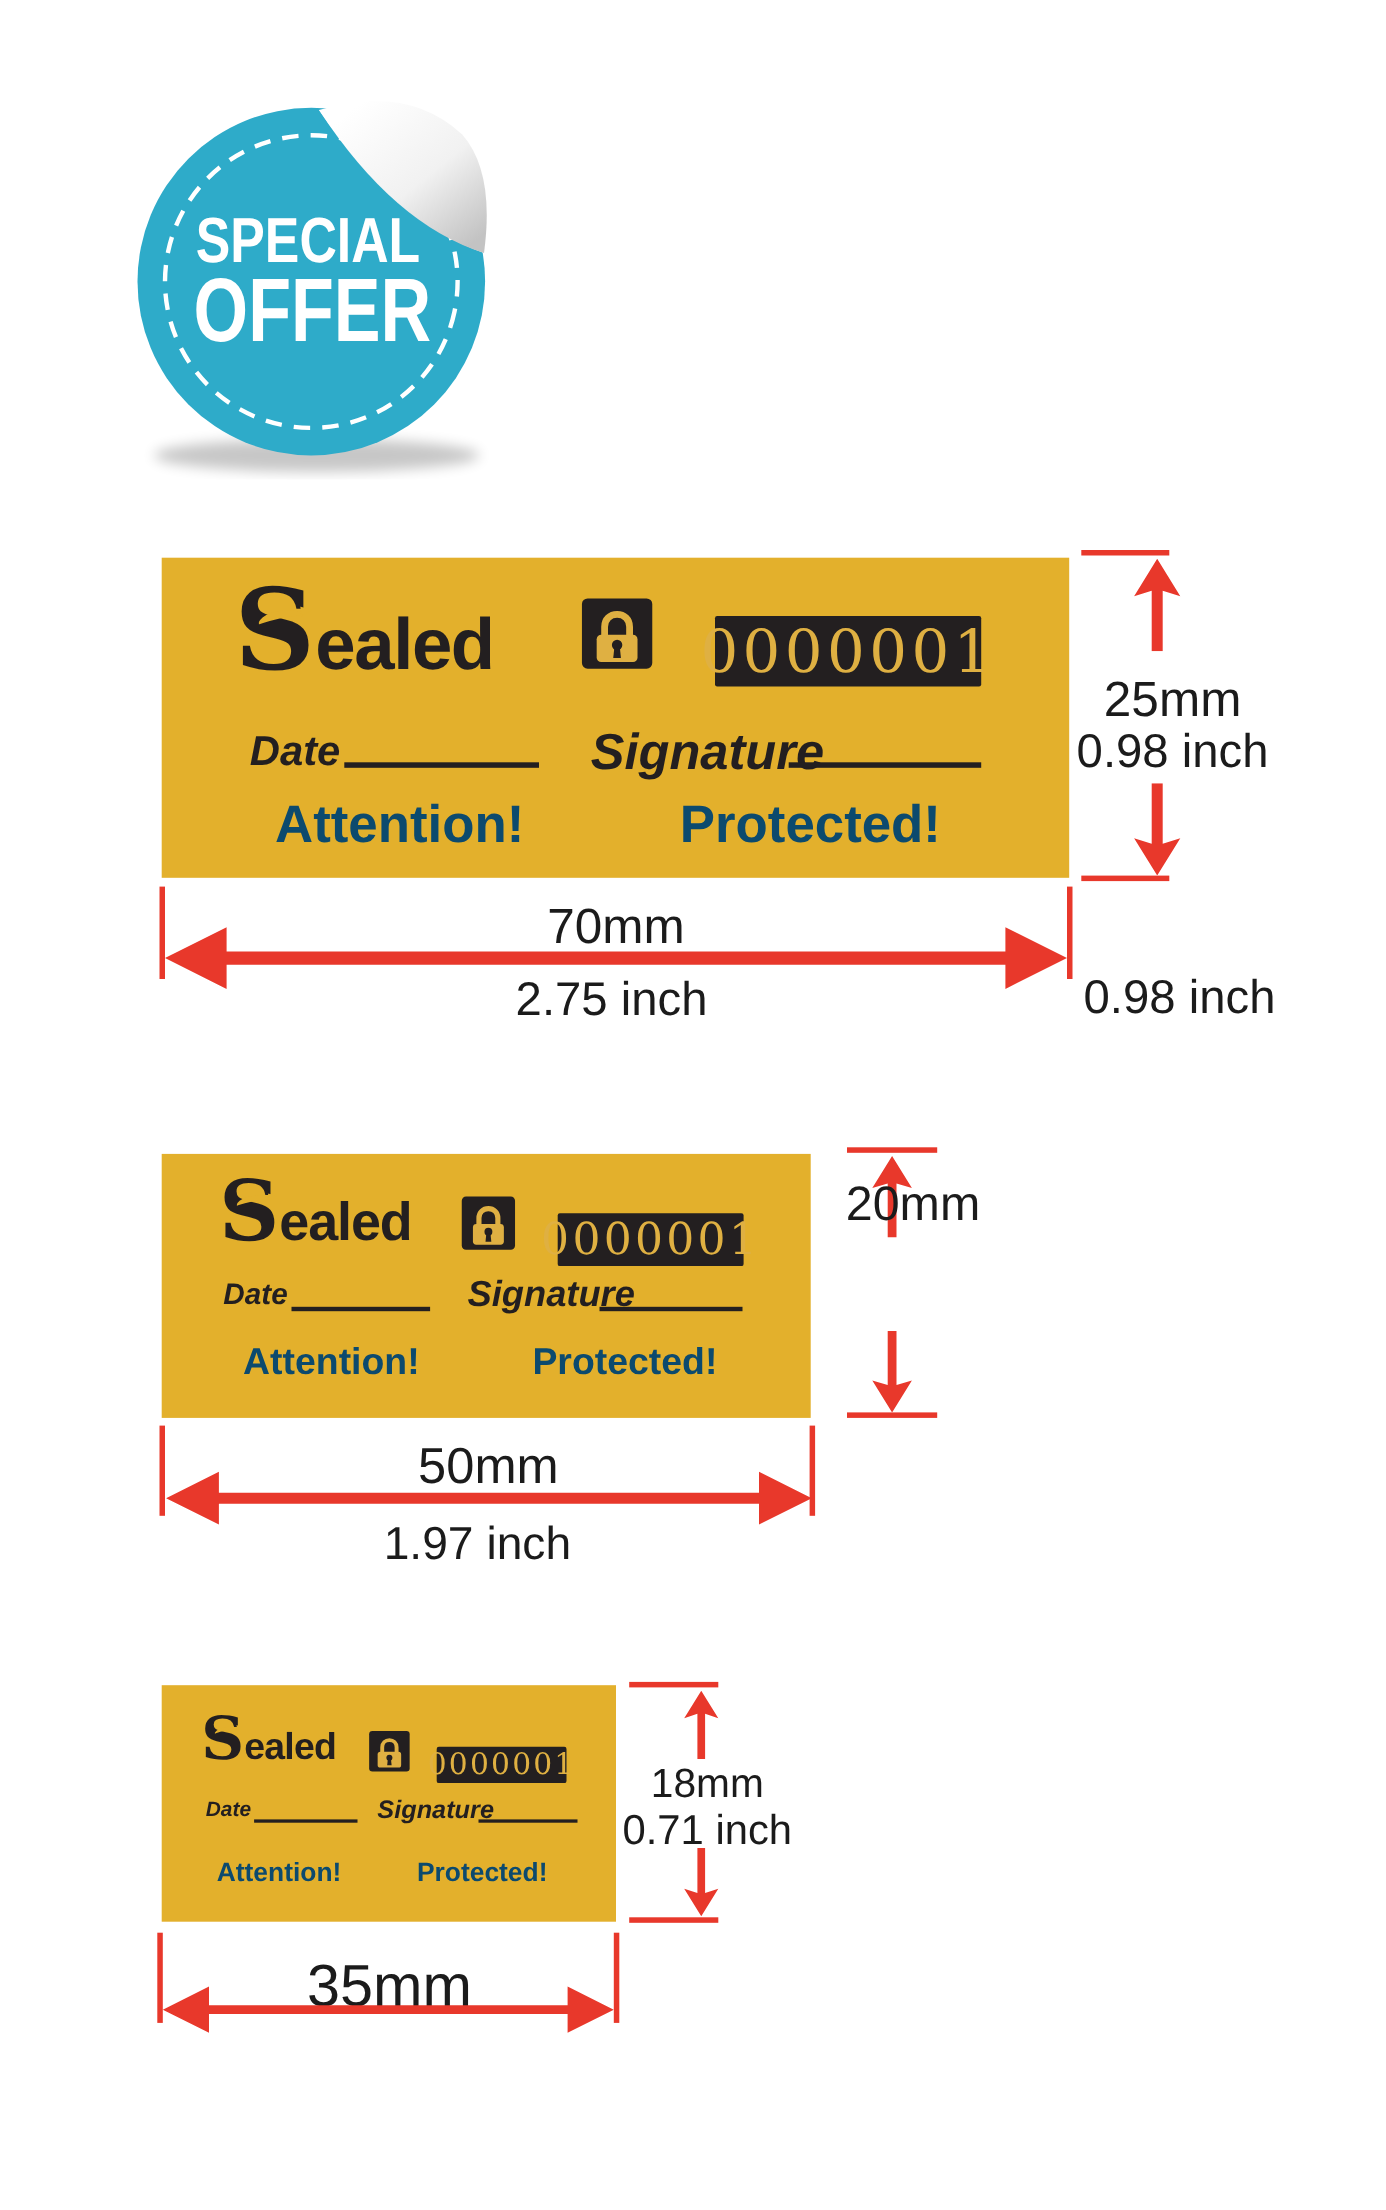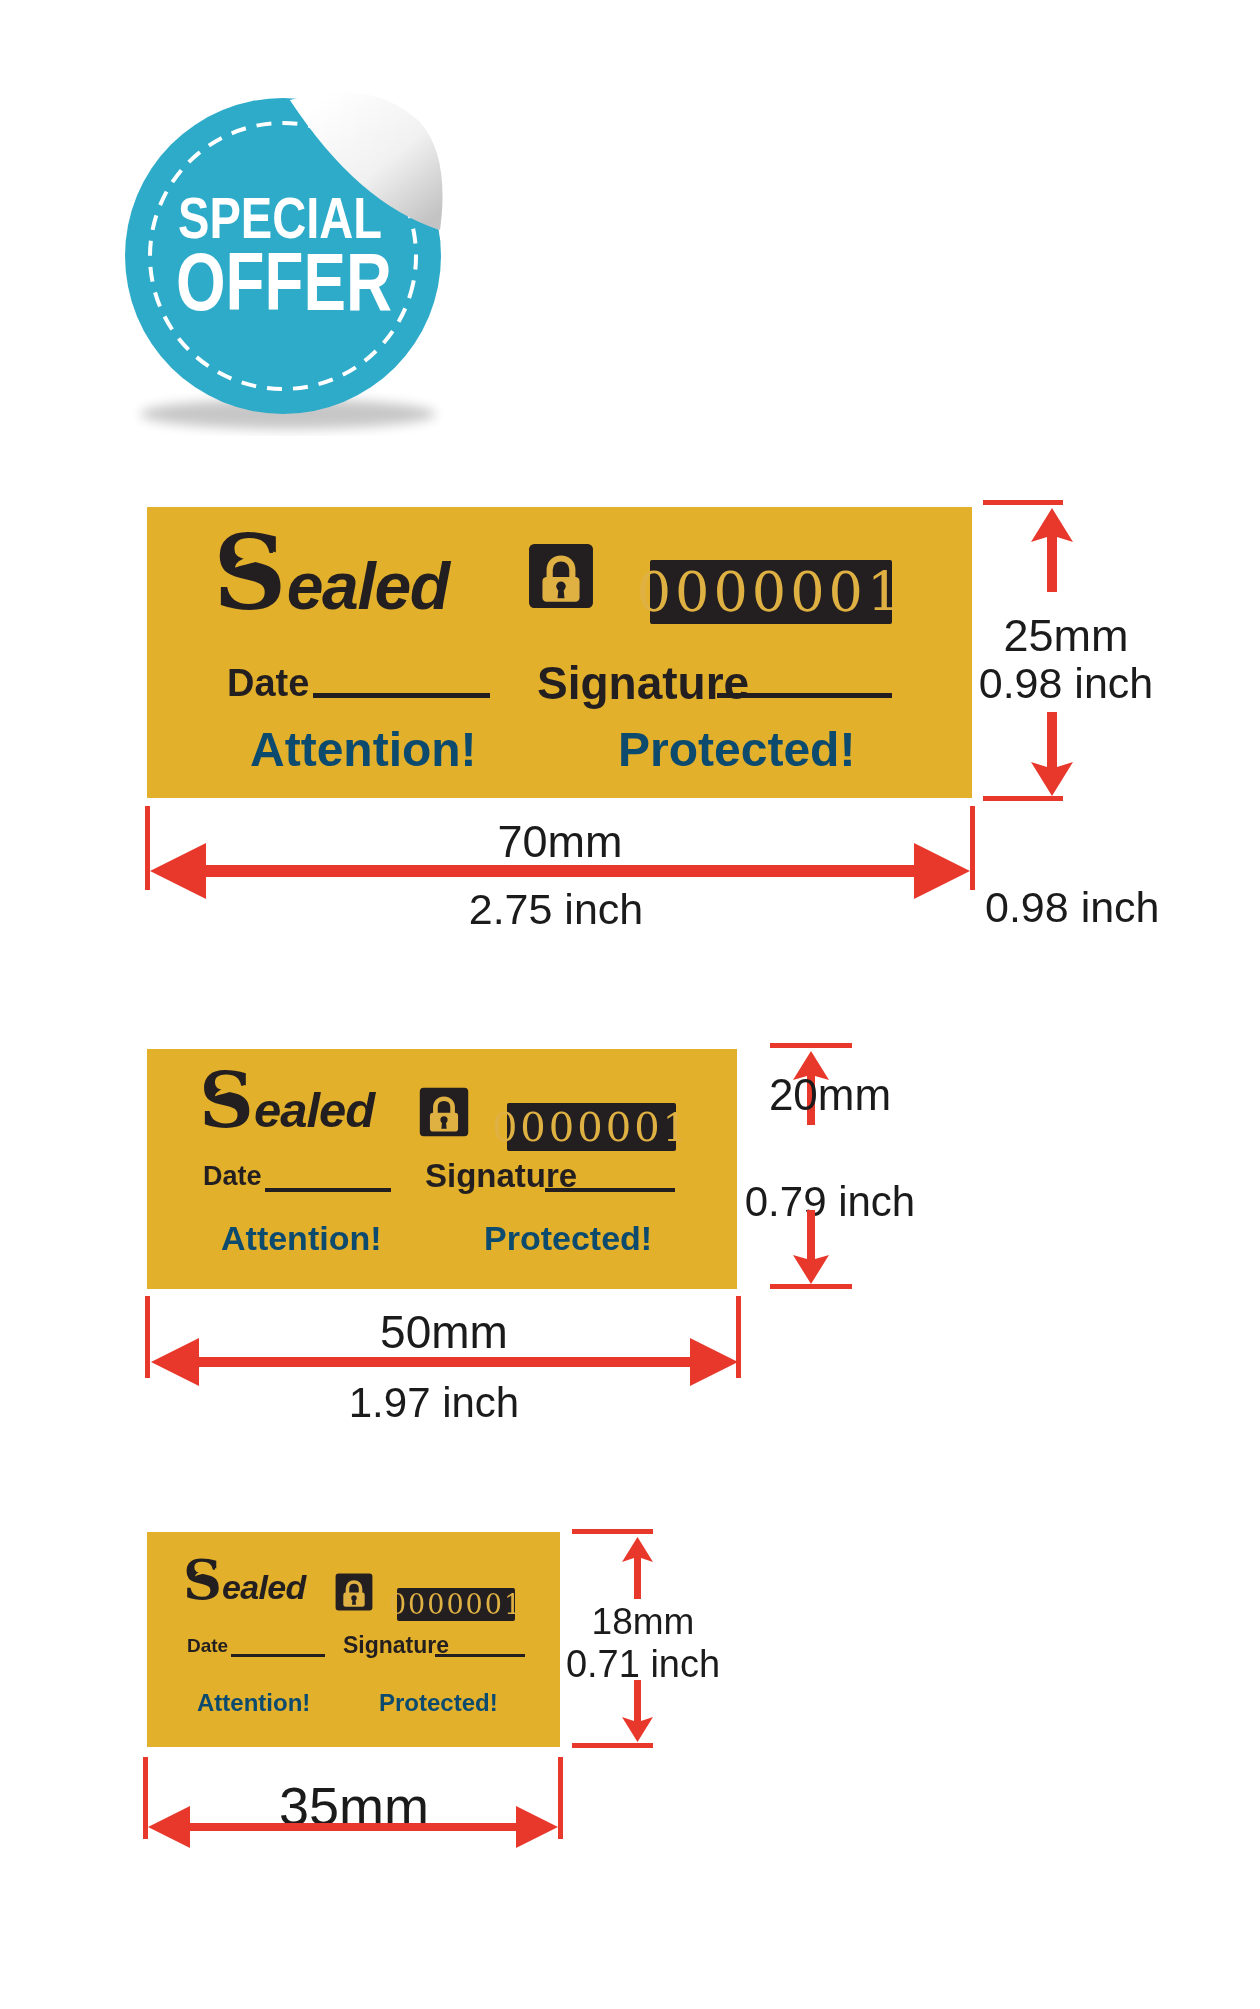--- a/index.html
+++ b/index.html
@@ -8,24 +8,24 @@
 
   
   .seal{position:absolute;background:#E3B02C;}
   .seal .el{position:absolute;}
   .brand{display:inline-flex;align-items:baseline;white-space:nowrap;color:#231F20;}
   .brand-s{font-family:"DejaVu Serif",serif;font-weight:700;position:relative;}
   .brand-s::before{content:"";position:absolute;left:30%;top:27%;width:56%;height:15%;
         border-top:0.07em solid #E3B02C;border-radius:50% 70% 50% 50%;transform:rotate(-14deg);}
   .brand-s::after{content:"";position:absolute;right:4%;top:23%;width:15%;height:10%;
         background:#E3B02C;clip-path:polygon(0 0,100% 40%,15% 100%);}
-  .brand-rest{font-family:"Liberation Sans",sans-serif;font-weight:700;letter-spacing:-0.02em;font-style:italic;}
+  .brand-rest{font-family:"Liberation Sans",sans-serif;font-weight:700;letter-spacing:-0.02em;}
   .serial{display:flex;align-items:center;justify-content:center;background:#231F20;
         color:#DFB042;font-family:"DejaVu Serif",serif;border-radius:2px;margin-top:14px;}
-  .flabel{font-weight:700;color:#231F20;white-space:nowrap;}
+  .flabel{font-weight:700;color:#231F20;white-space:nowrap;font-style:italic;}
   .fline{background:#231F20;}
   .warn{font-weight:700;color:#0c4a6e;white-space:nowrap;}
 
   
   .tick{position:absolute;background:#E8382B;}
   .dim{position:absolute;color:#1B1B1B;white-space:nowrap;line-height:1.08;}
   .dim.c{text-align:center;}
   .arr{position:absolute;}
   .down{transform:scaleY(-1);}
 
@@ -140,21 +140,20 @@
     <span class="el warn" style="left:337px;top:170px;font-size:34px">Protected!</span>
   </div>
 
   <div class="tick" style="left:770px;top:1043px;width:82px;height:5px"></div>
   <div class="arr" style="left:792px;top:1051px">
     <svg width="38" height="74" viewBox="0 0 38 74">
         <polygon points="19,0 37,29 23,25 23,74 15,74 15,25 1,29" fill="#E8382B"></polygon>
       </svg>
   </div>
   <div class="dim c" style="left:730px;top:1071px;width:200px;font-size:44px">20mm</div>
-  <div class="dim c" style="left:710px;top:1179px;width:240px;font-size:42px">0.79 inch</div>
   <div class="arr down" style="left:792px;top:1210px">
     <svg width="38" height="74" viewBox="0 0 38 74">
         <polygon points="19,0 37,29 23,25 23,74 15,74 15,25 1,29" fill="#E8382B"></polygon>
       </svg>
   </div>
   <div class="tick" style="left:770px;top:1284px;width:82px;height:5px"></div>
 
   <div class="tick" style="left:145px;top:1296px;width:5px;height:82px"></div>
   <div class="tick" style="left:736px;top:1296px;width:5px;height:82px"></div>
   <div class="dim c" style="left:344px;top:1308px;width:200px;font-size:46px">50mm</div>

